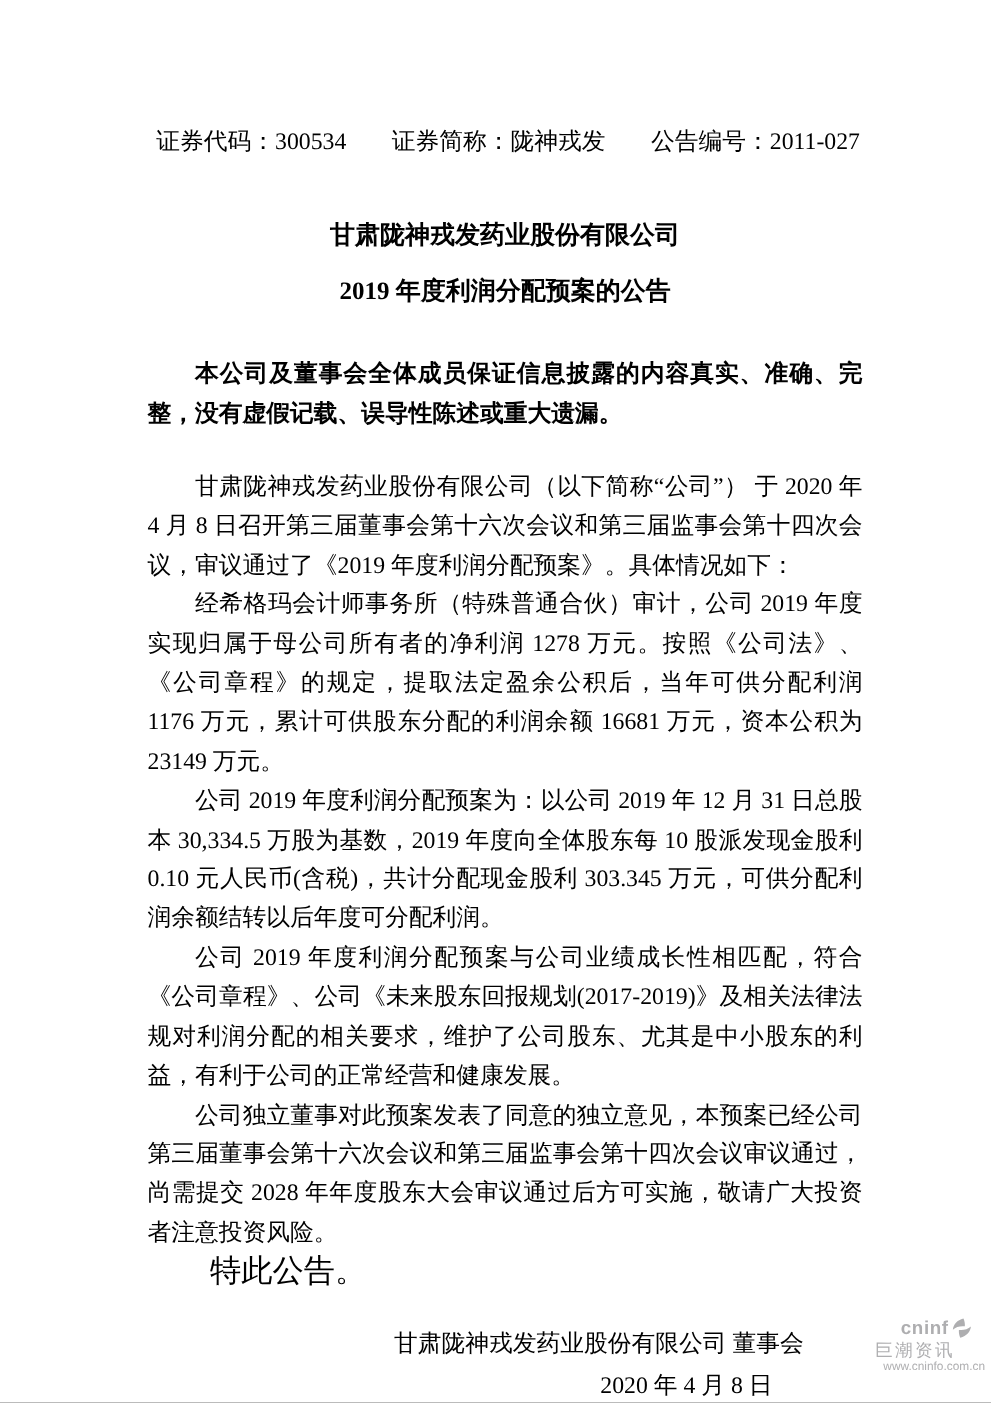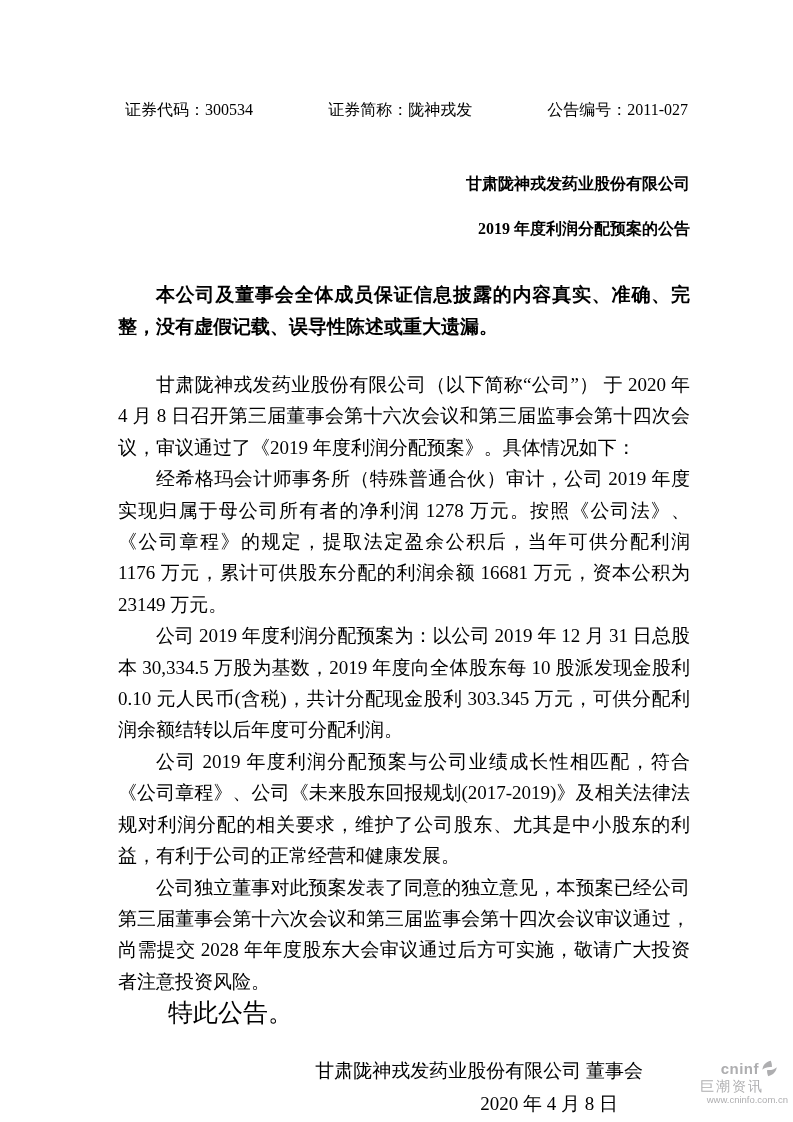--- a/index.html
+++ b/index.html
@@ -14,27 +14,27 @@
     color: #000000;
     overflow: hidden;
   }
   .content {
     padding: 100px 103px 0 118px;
   }
   .doc-header {
     display: flex;
     justify-content: space-between;
     align-items: baseline;
-    font-size: 16px;
+    font-size: 19px;
     padding: 0 2px 0 7px;
   }
   .doc-title {
-    text-align: right;
+    text-align: center;
     font-weight: bold;
-    font-size: 16px;
+    font-size: 20px;
     line-height: 45px;
     margin-top: 40px;
   }
   .notice {
     margin-top: 28px;
     font-weight: bold;
     font-size: 19px;
     line-height: 32px;
     text-indent: 2em;
     text-align: justify;
@@ -62,21 +62,21 @@
     line-height: 31px;
     margin-right: 47px;
   }
   .signature .sig-date {
     line-height: 36px;
     margin-right: 72px;
   }
   .watermark {
     position: absolute;
     right: 5px;
-    bottom: 18px;
+    bottom: 24px;
     text-align: right;
     color: #aeaeb0;
     line-height: 1;
     font-family: "Liberation Sans", "DejaVu Sans", sans-serif;
   }
   .wm-brand-row {
     display: flex;
     justify-content: flex-end;
     align-items: center;
     gap: 2px;

